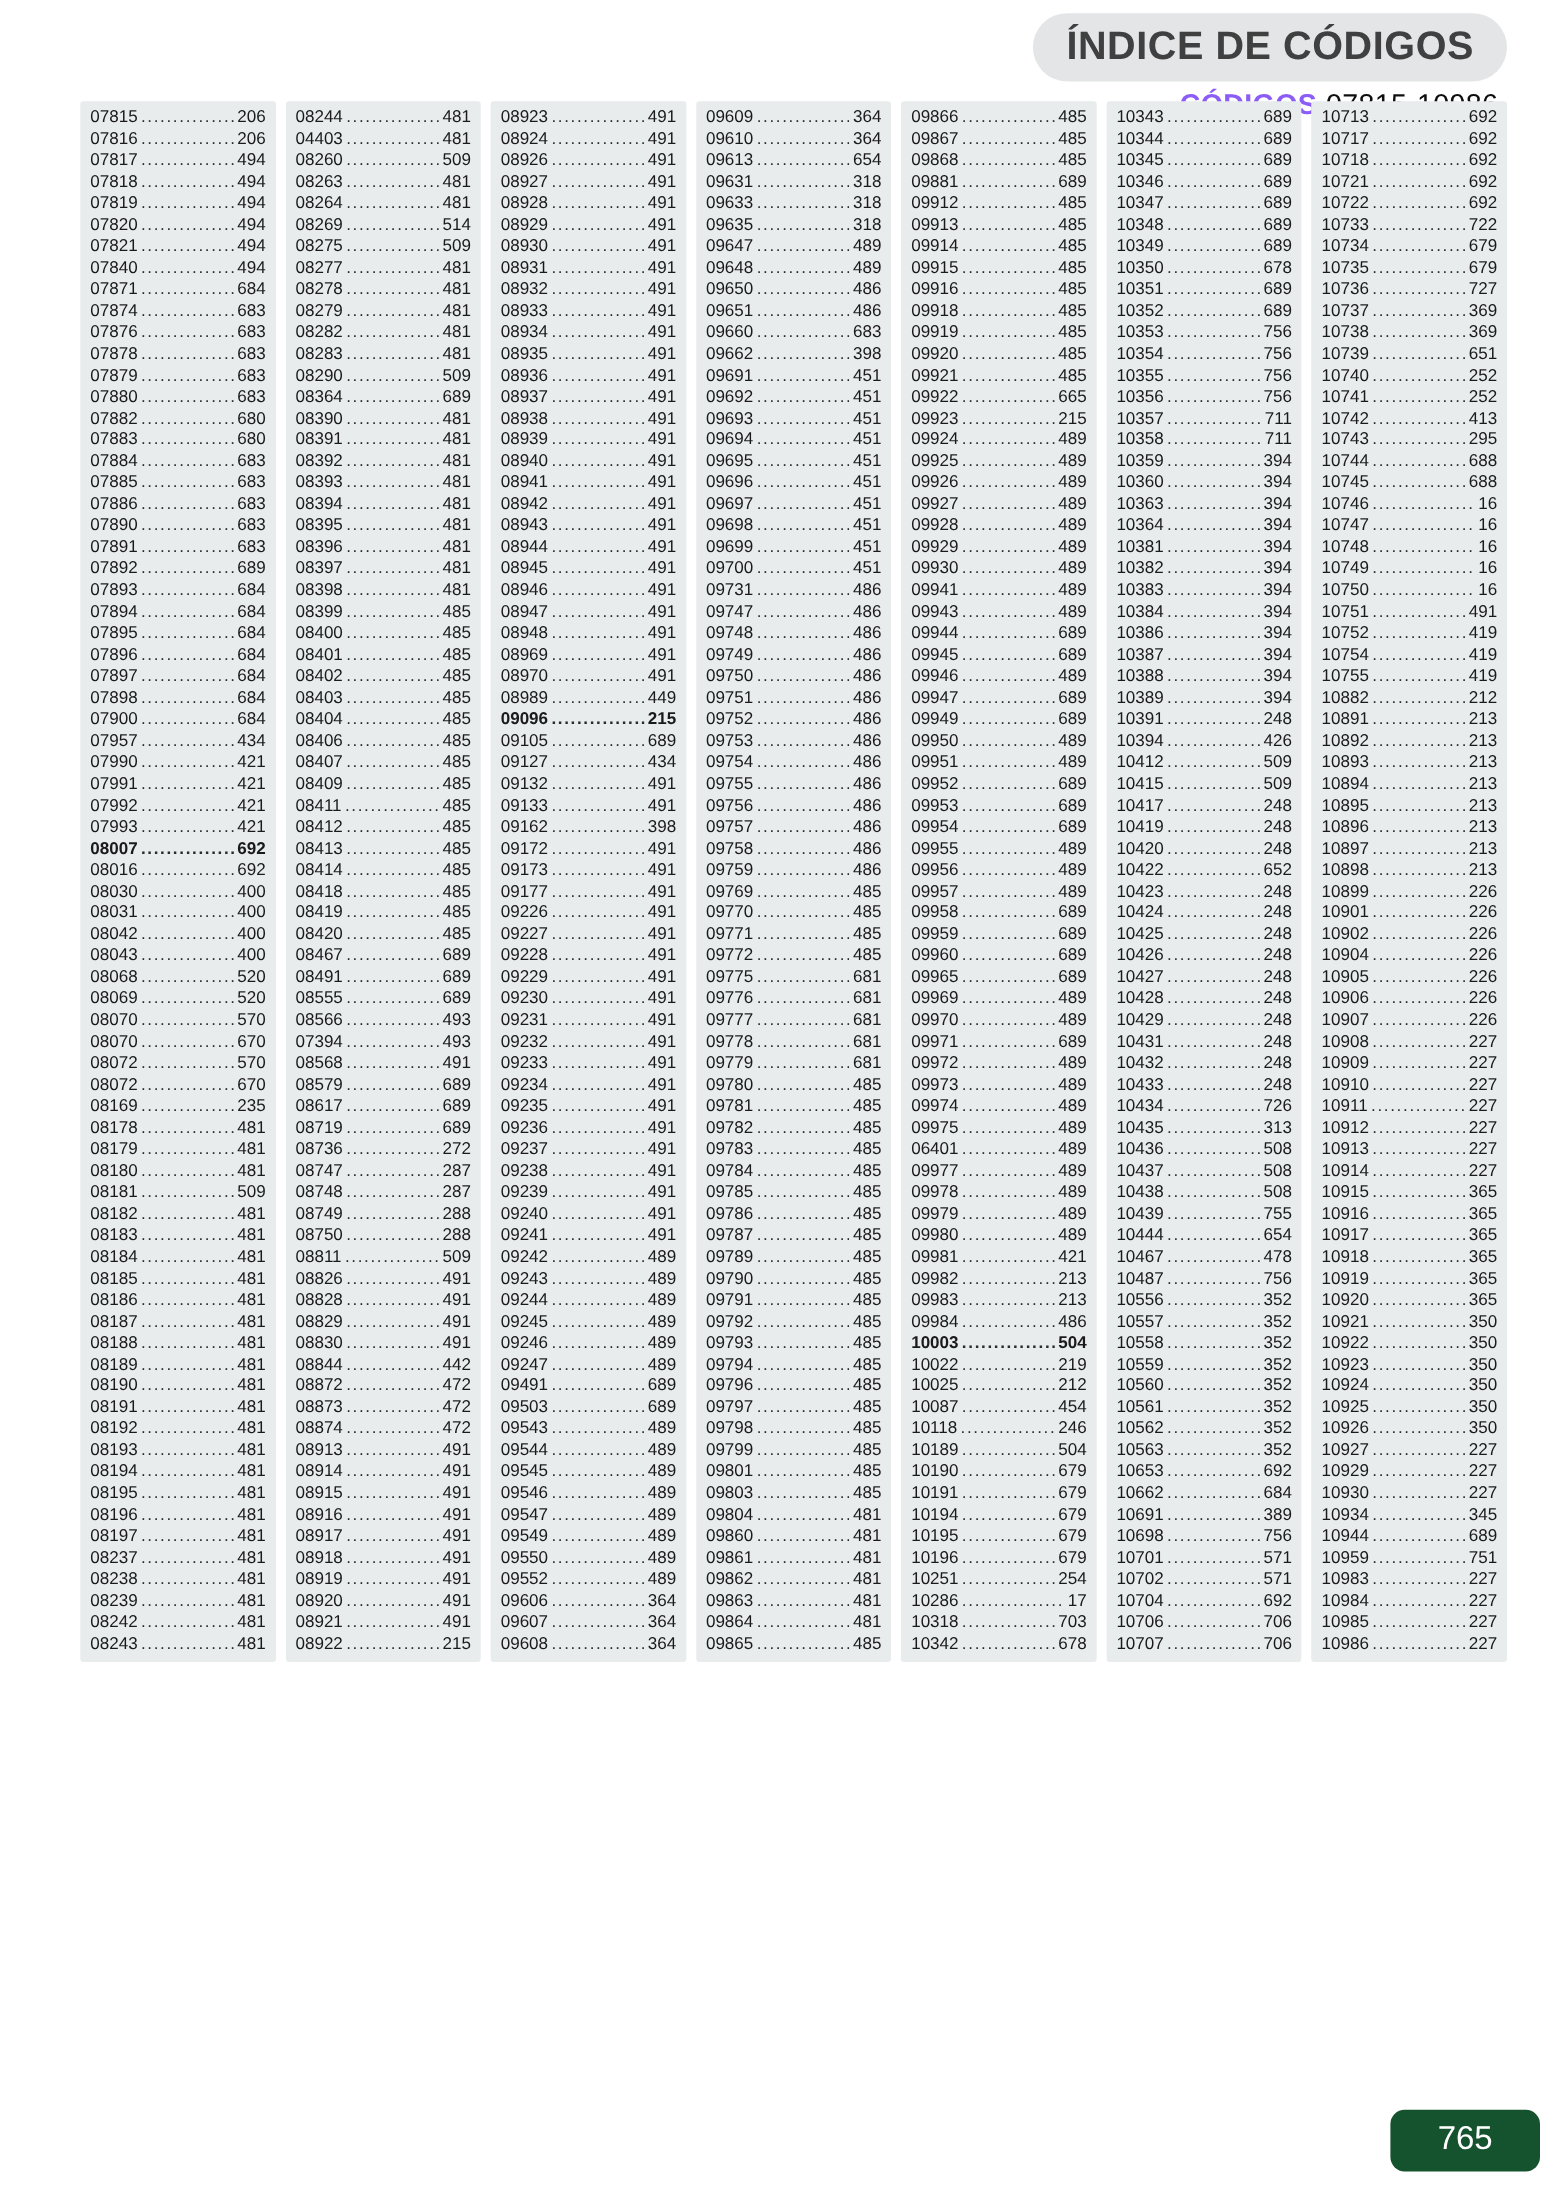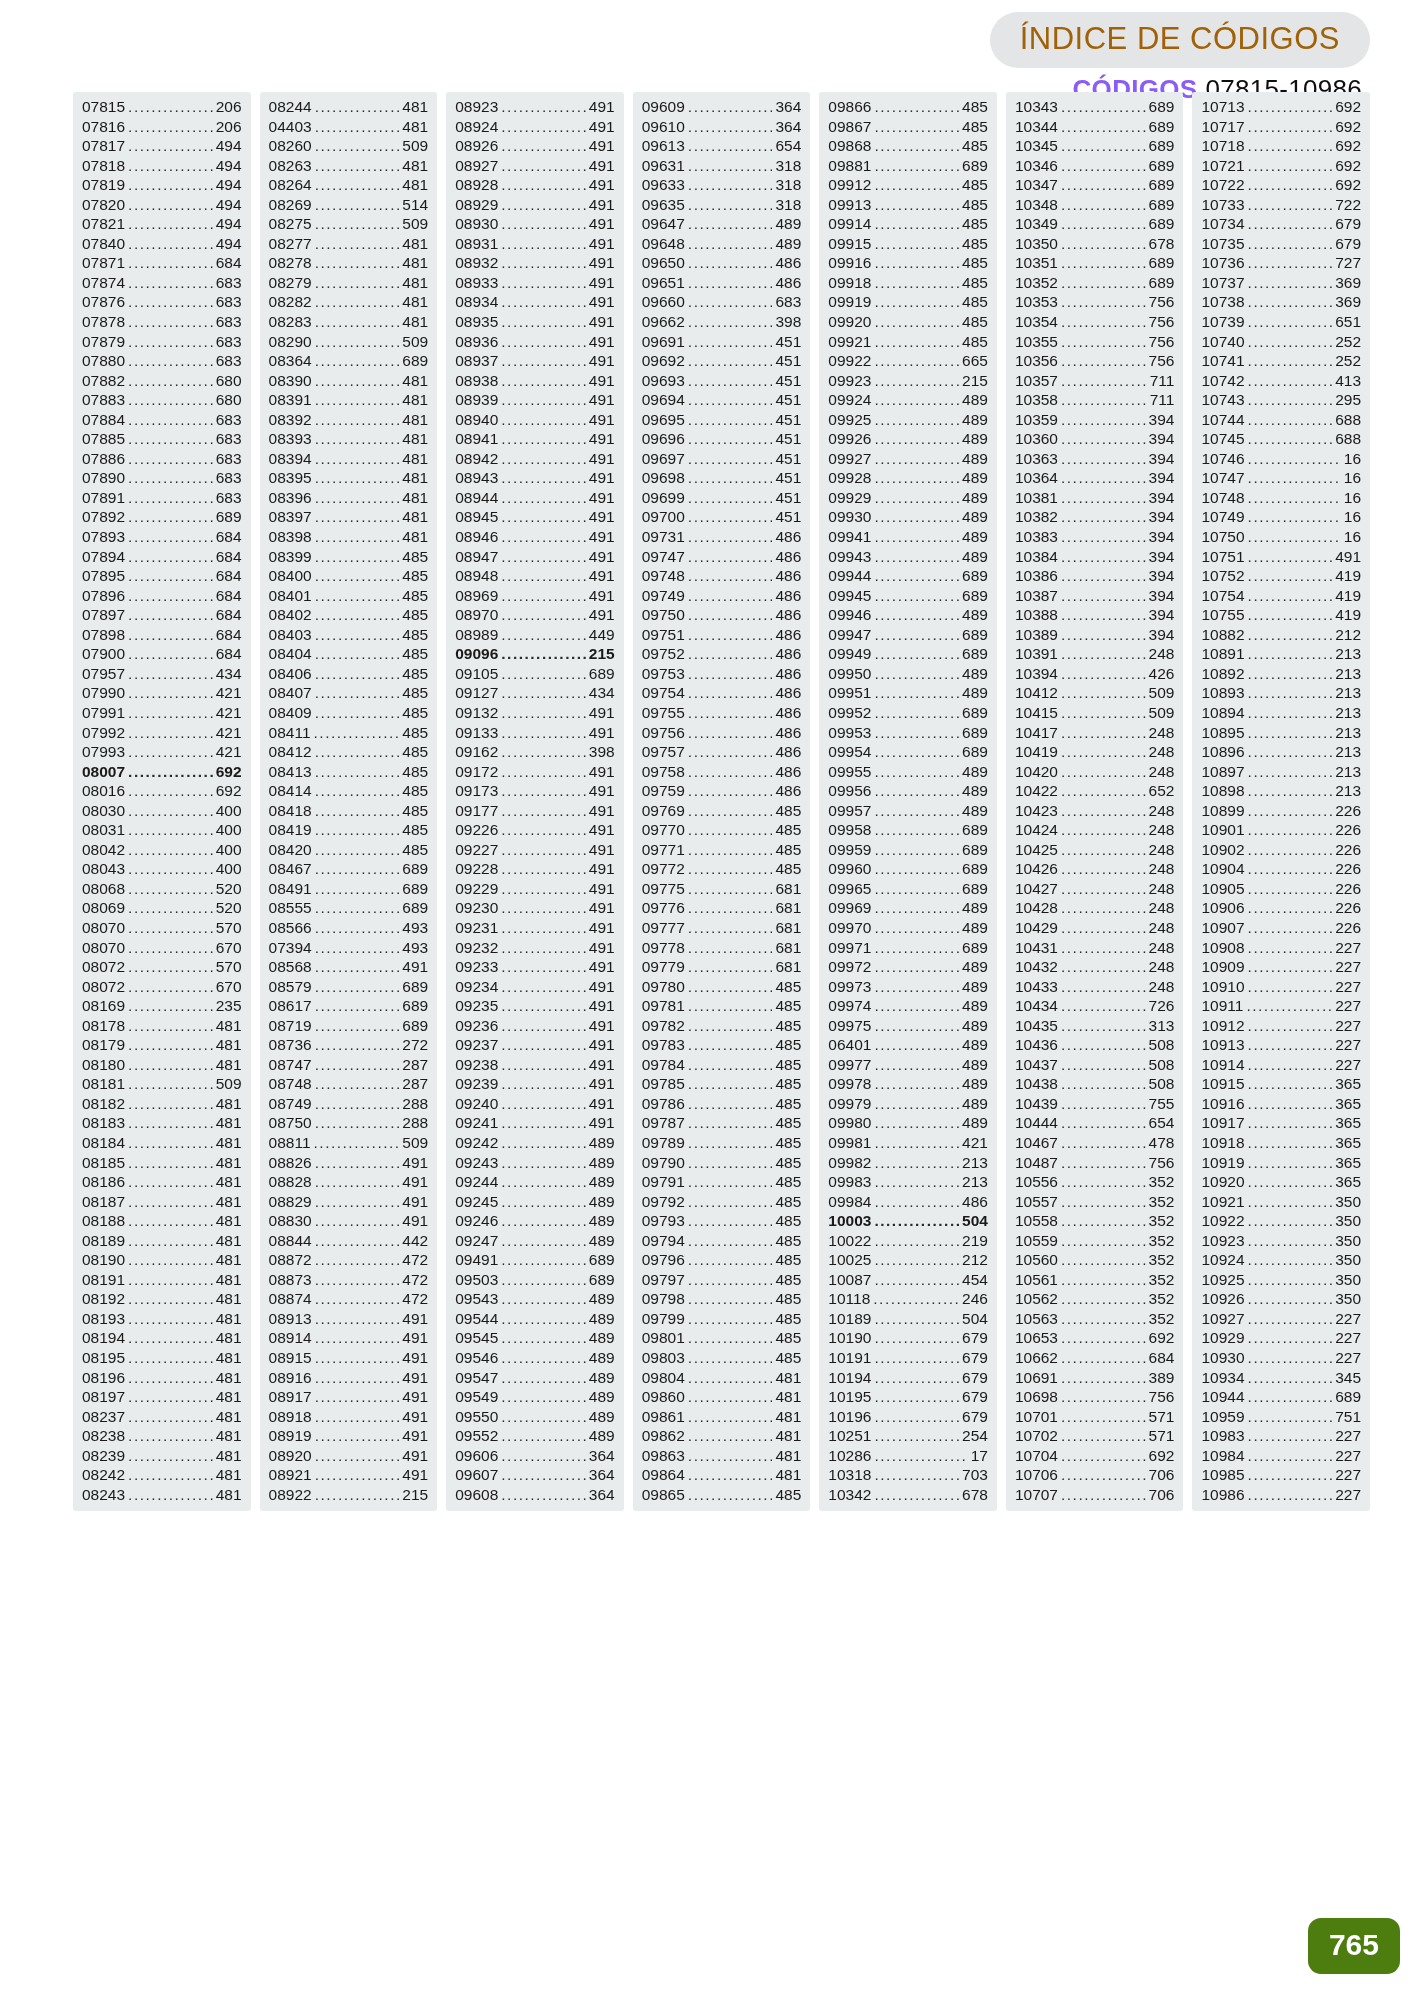--- a/index.html
+++ b/index.html
@@ -5,21 +5,21 @@
   html,body{margin:0;padding:0;}
   body{
     width:1414px;height:2000px;position:relative;overflow:hidden;
     background:#ffffff;
     font-family:"Liberation Sans", sans-serif;
     color:#161616;
   }
   .header{position:absolute;top:12px;right:44px;text-align:right;}
   .title-pill{
     display:inline-block;background:#e3e5e6;border-radius:999px;
-    padding:9px 30px 11px;font-size:31px;font-weight:400;color:#a16207;
+    padding:9px 30px 11px;font-size:36px;font-weight:700;color:#404040;
     letter-spacing:.5px;
   }
   .subtitle{margin-top:6px;margin-right:8px;font-size:26px;letter-spacing:.3px;}
   .subtitle .lbl{color:#8b5cf6;font-weight:700;margin-right:8px;}
   .subtitle .rng{color:#0e0e0e;font-weight:400;}
   .columns{
     position:absolute;left:44px;right:44px;top:92px;
     display:flex;gap:9px;padding-left:29px;
   }
   .col{
@@ -35,23 +35,23 @@
     flex:1 1 auto;min-width:6px;overflow:hidden;margin:0 3px;
     letter-spacing:1.5px;color:#2a2a2a;
   }
   .entry .dots::before{
     content:"............................................................";
   }
   .entry .pg{flex:0 0 auto;}
   .entry.bold{font-weight:700;}
   .page-badge{
     position:absolute;right:14px;bottom:26px;
-    background:#4d7c0f;color:#ffffff;
-    font-size:30px;font-weight:700;
-    padding:10px 21px 12px;border-radius:13px;
+    background:#14532d;color:#ffffff;
+    font-size:30px;font-weight:400;
+    padding:10px 43px 12px;border-radius:13px;
   }
 </style>
 </head>
 <body>
 
 <div class="header">
   <div class="title-pill">ÍNDICE DE CÓDIGOS</div>
   <div class="subtitle">
     <span class="lbl">CÓDIGOS</span><span class="rng">07815-10986</span>
   </div>

